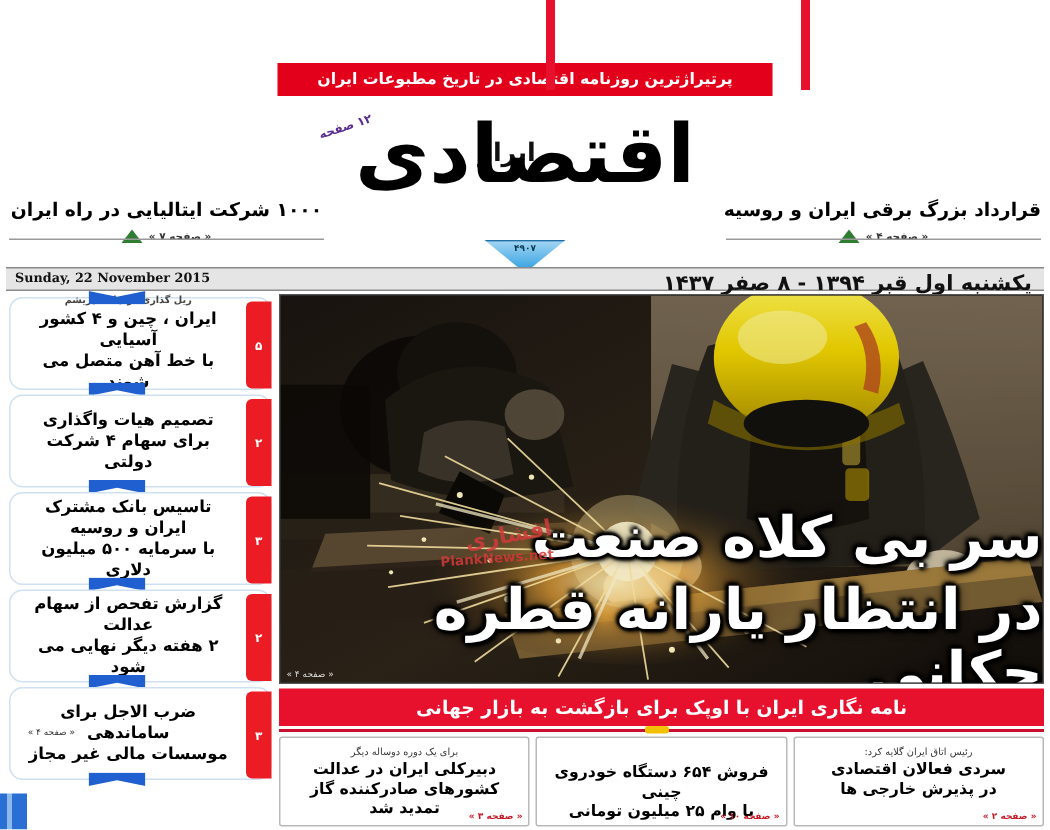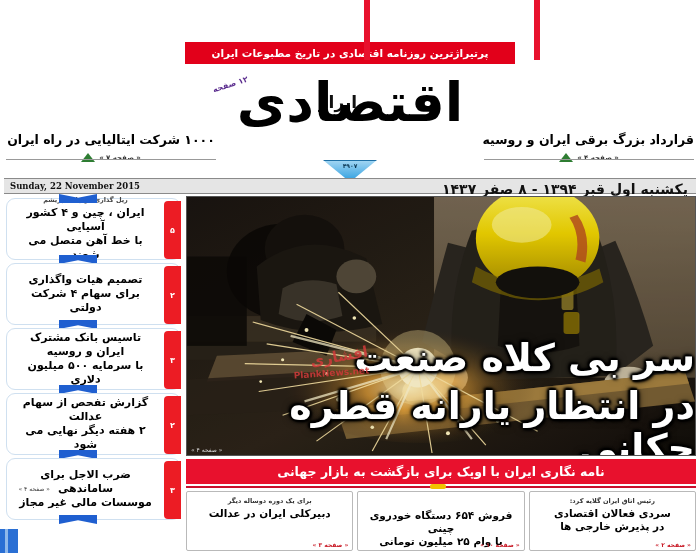--- a/index.html
+++ b/index.html
@@ -379,21 +379,21 @@
     border-radius: 2px;
     padding: 5px 6px 4px 6px;
     text-align: center;
     direction: rtl;
     overflow: hidden;
   }
   .bb-kick {
     font-size: 6.5px;
     color: #333;
     margin-bottom: 2px;
-    font-weight: bold;
+    font-weight: normal;
   }
   .bb-head {
     font-size: 10.5px;
     line-height: 13px;
     font-weight: bold;
     color: #000;
   }
   .bb-page {
     position: absolute;
     bottom: 2px;
@@ -658,20 +658,21 @@
 
     <div class="bottom-box">
       <div class="bb-head" style="margin-top:12px">فروش ۶۵۴ دستگاه خودروی چینی</div>
       <div class="bb-head">با وام ۲۵ میلیون تومانی</div>
       <span class="bb-page">« صفحه ۱۰ »</span>
     </div>
 
     <div class="bottom-box">
       <div class="bb-kick">برای یک دوره دوساله دیگر</div>
       <div class="bb-head">دبیرکلی ایران در عدالت</div>
+      <div class="bb-head">کشورهای صادرکننده گاز تمدید شد</div>
       <span class="bb-page">« صفحه ۳ »</span>
     </div>
 
   </div>
 
   <div class="sep-red s1"></div>
   <div class="sep-red s2"></div>
   <div class="blue-corner"></div>
 
 </div>

